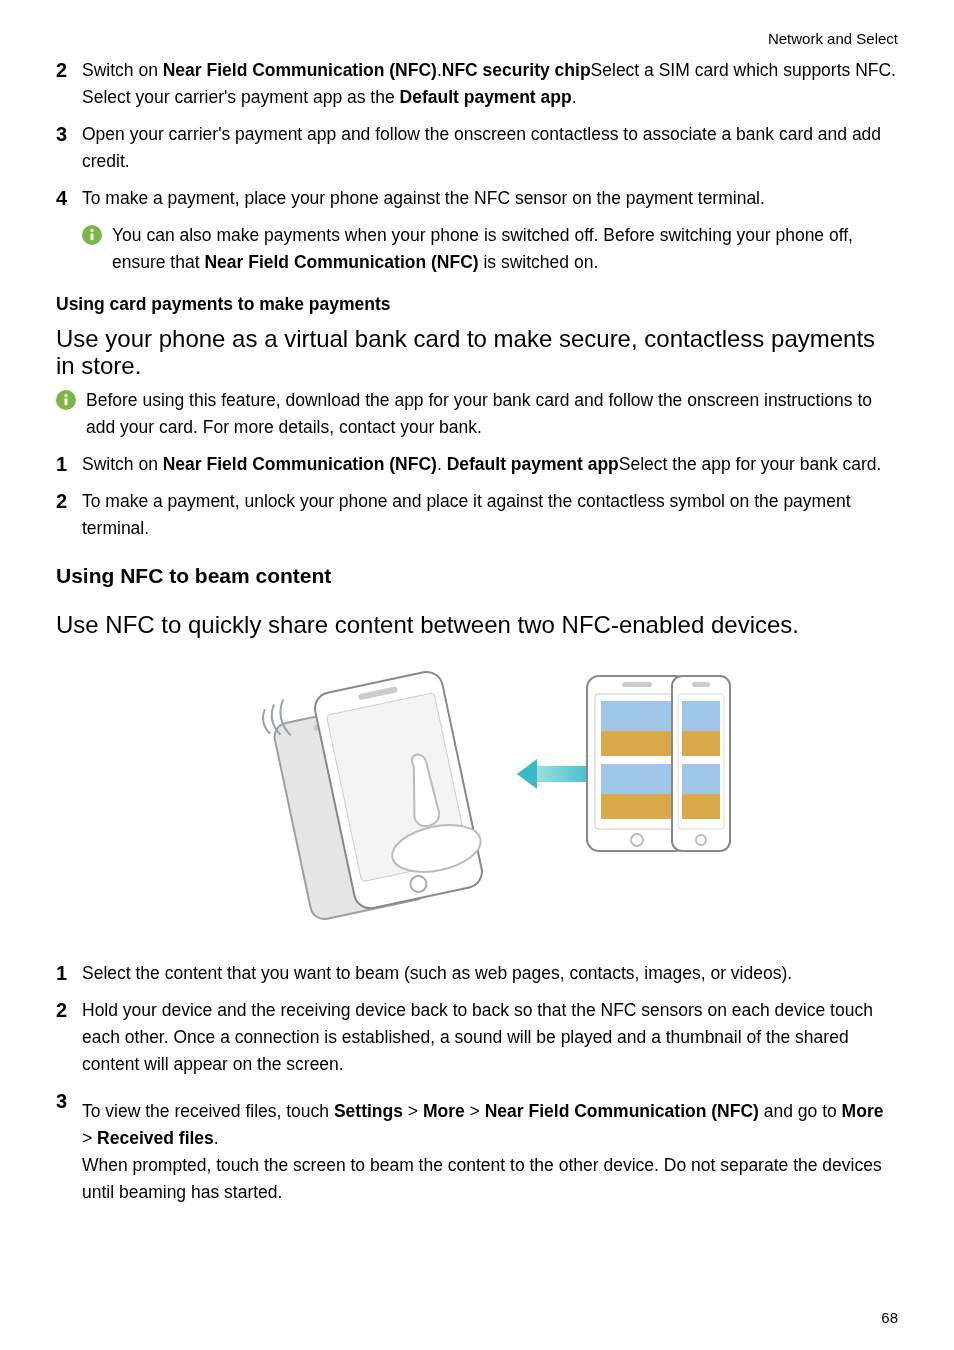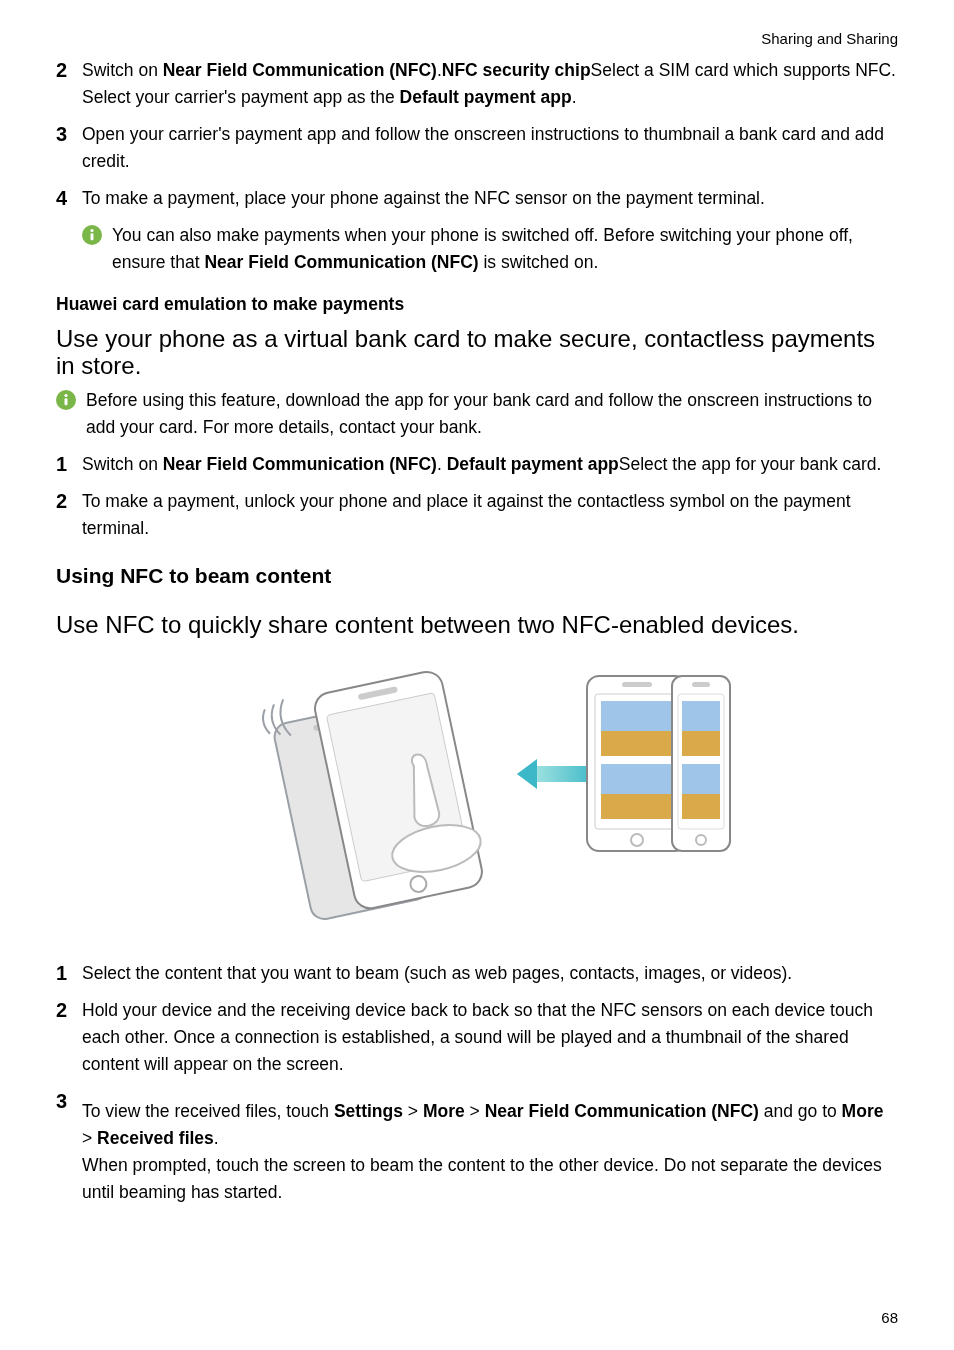--- a/index.html
+++ b/index.html
@@ -89,48 +89,48 @@
     right: 56px;
     font-size: 15px;
   }
   b { font-weight: bold; text-align: right; }
 </style>
 </head>
 <body>
 
 <div class="page">
 
-  <div class="header">Sharing and Sharing</div>
+  <div class="header">Network and Select</div>
 
   <ol class="ol">
     <li class="li">
       <div class="num">2</div>
       <div class="content">Switch on <b>Near Field Communication (NFC)</b>.<b>NFC security chip</b>Select a SIM card which supports NFC. Select your carrier's payment app as the <b>Default payment app</b>.</div>
     </li>
     <li class="li">
       <div class="num">3</div>
-      <div class="content">Open your carrier's payment app and follow the onscreen instructions to thumbnail a bank card and add credit.</div>
+      <div class="content">Open your carrier's payment app and follow the onscreen contactless to associate a bank card and add credit.</div>
     </li>
     <li class="li">
       <div class="num">4</div>
       <div class="content">To make a payment, place your phone against the NFC sensor on the payment terminal.</div>
     </li>
   </ol>
   <div class="info-row indented">
     <div class="info-icon">
       <svg viewBox="0 0 20 20" width="20" height="20">
           <circle cx="10" cy="10" r="10" fill="#7ab648"></circle>
           <circle cx="10" cy="5.5" r="1.6" fill="#fff"></circle>
           <rect x="8.5" y="8.2" width="3" height="7" rx="1.2" fill="#fff"></rect>
         </svg>
     </div>
     <div class="info-text">You can also make payments when your phone is switched off. Before switching your phone off, ensure that <b>Near Field Communication (NFC)</b> is switched on.</div>
   </div>
 
-  <div class="h4">Huawei card emulation to make payments</div>
+  <div class="h4">Using card payments to make payments</div>
   <div class="para">Use your phone as a virtual bank card to make secure, contactless payments in store.</div>
   <div class="info-row">
     <div class="info-icon">
       <svg viewBox="0 0 20 20" width="20" height="20">
           <circle cx="10" cy="10" r="10" fill="#7ab648"></circle>
           <circle cx="10" cy="5.5" r="1.6" fill="#fff"></circle>
           <rect x="8.5" y="8.2" width="3" height="7" rx="1.2" fill="#fff"></rect>
         </svg>
     </div>
     <div class="info-text">Before using this feature, download the app for your bank card and follow the onscreen instructions to add your card. For more details, contact your bank.</div>

